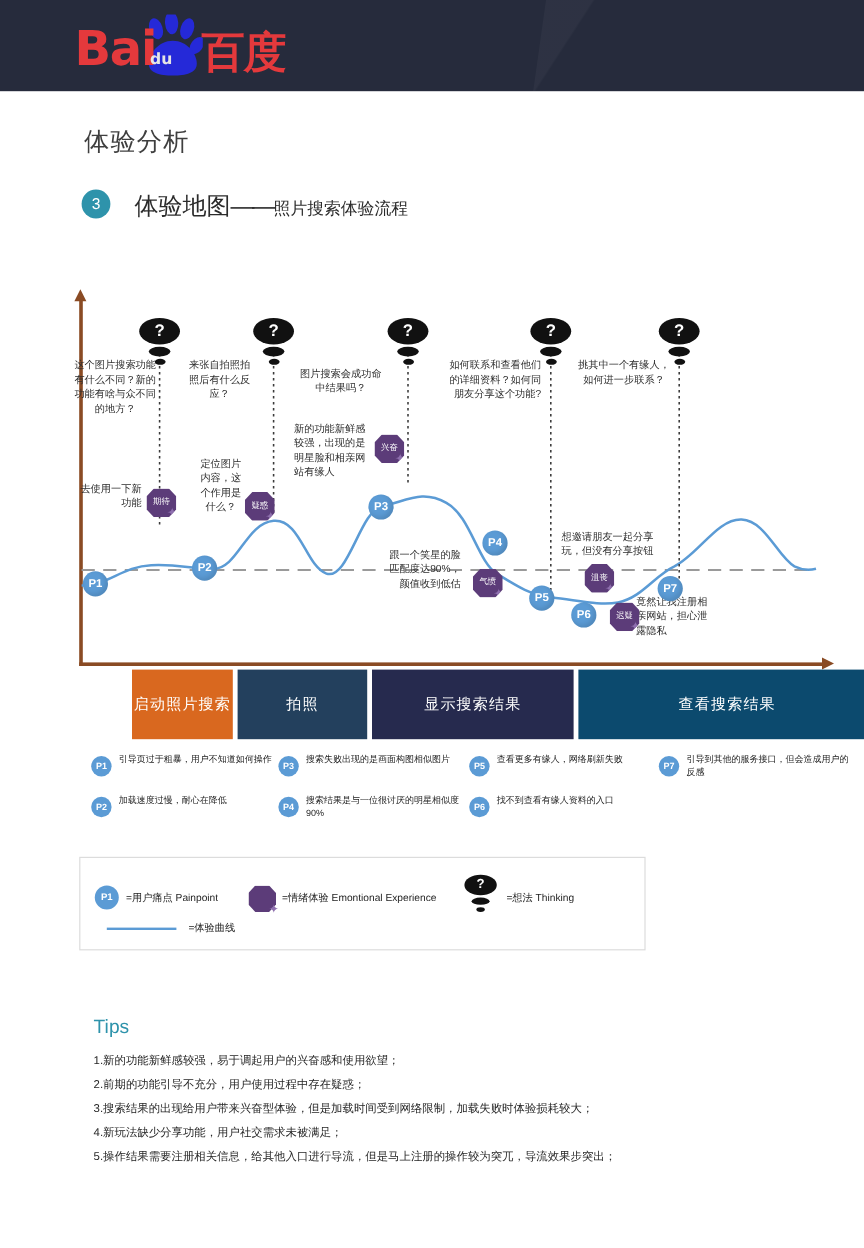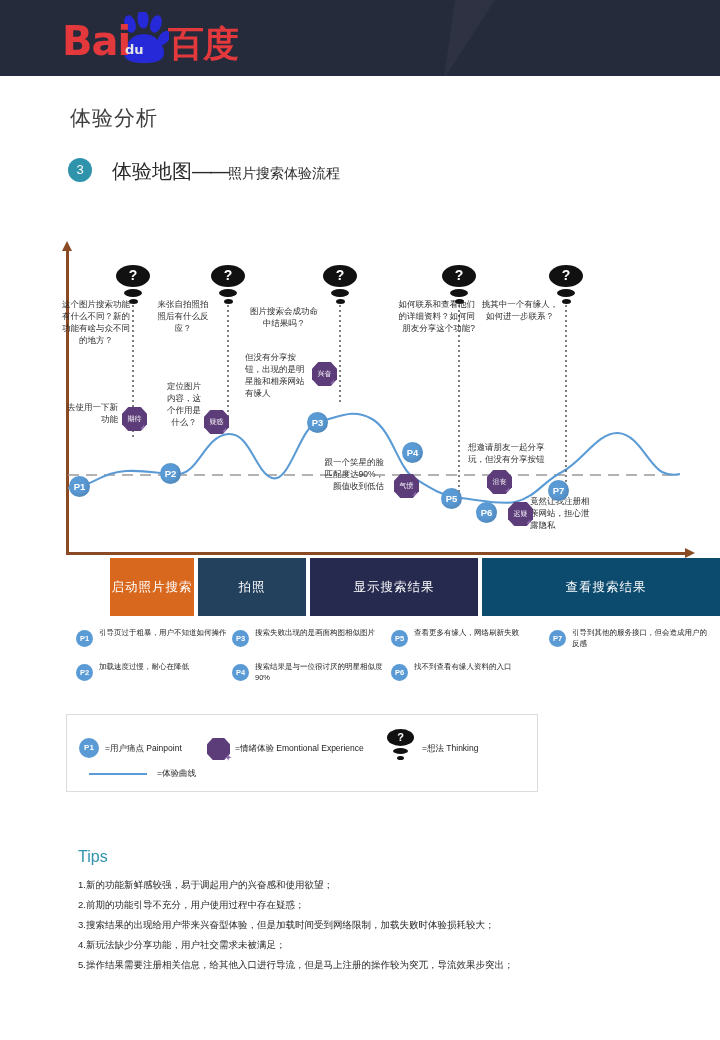--- a/index.html
+++ b/index.html
@@ -228,26 +228,26 @@
   </div>
   <div class="think" style="left:549px;top:25px;">
     <div class="b1">?</div>
     <div class="b2"></div>
     <div class="b3"></div>
   </div>
 
   <div class="qtext" style="left:62px;top:58px;width:68px;text-align:center;">这个图片搜索功能有什么不同？新的功能有啥与众不同的地方？</div>
   <div class="qtext" style="left:155px;top:58px;width:56px;text-align:center;">来张自拍照拍照后有什么反应？</div>
   <div class="qtext" style="left:249px;top:65px;width:70px;text-align:center;">图片搜索会成功命中结果吗？</div>
-  <div class="qtext" style="left:371px;top:58px;width:80px;text-align:right;margin-left:24px;">如何联系和查看他们的详细资料？如何同朋友分享这个功能?</div>
+  <div class="qtext" style="left:371px;top:58px;width:80px;text-align:right;">如何联系和查看他们的详细资料？如何同朋友分享这个功能?</div>
   <div class="qtext" style="left:481px;top:58px;width:78px;text-align:center;">挑其中一个有缘人，如何进一步联系？</div>
 
   <div class="qtext" style="left:60px;top:161px;width:58px;text-align:right;">去使用一下新功能</div>
   <div class="qtext" style="left:163px;top:124px;width:42px;text-align:center;margin-top:16px;">定位图片内容，这个作用是什么？</div>
-  <div class="qtext" style="left:245px;top:111px;width:62px;text-align:left;">但没有分享按钮，出现的是明星脸和相亲网站有缘人</div>
+  <div class="qtext" style="left:245px;top:111px;width:62px;text-align:left;">新的功能新鲜感较强，出现的是明星脸和相亲网站有缘人</div>
   <div class="qtext" style="left:322px;top:216px;width:62px;text-align:right;">跟一个笑星的脸匹配度达90%，颜值收到低估</div>
   <div class="qtext" style="left:468px;top:201px;width:82px;text-align:left;">想邀请朋友一起分享玩，但没有分享按钮</div>
   <div class="qtext" style="left:530px;top:255px;width:62px;text-align:left;">竟然让我注册相亲网站，担心泄露隐私</div>
 
   <div class="emo" style="left:122px;top:167px;">
     <span>期待</span>
     <span class="spark">✦</span>
   </div>
   <div class="emo" style="left:204px;top:170px;">
     <span>疑惑</span>

